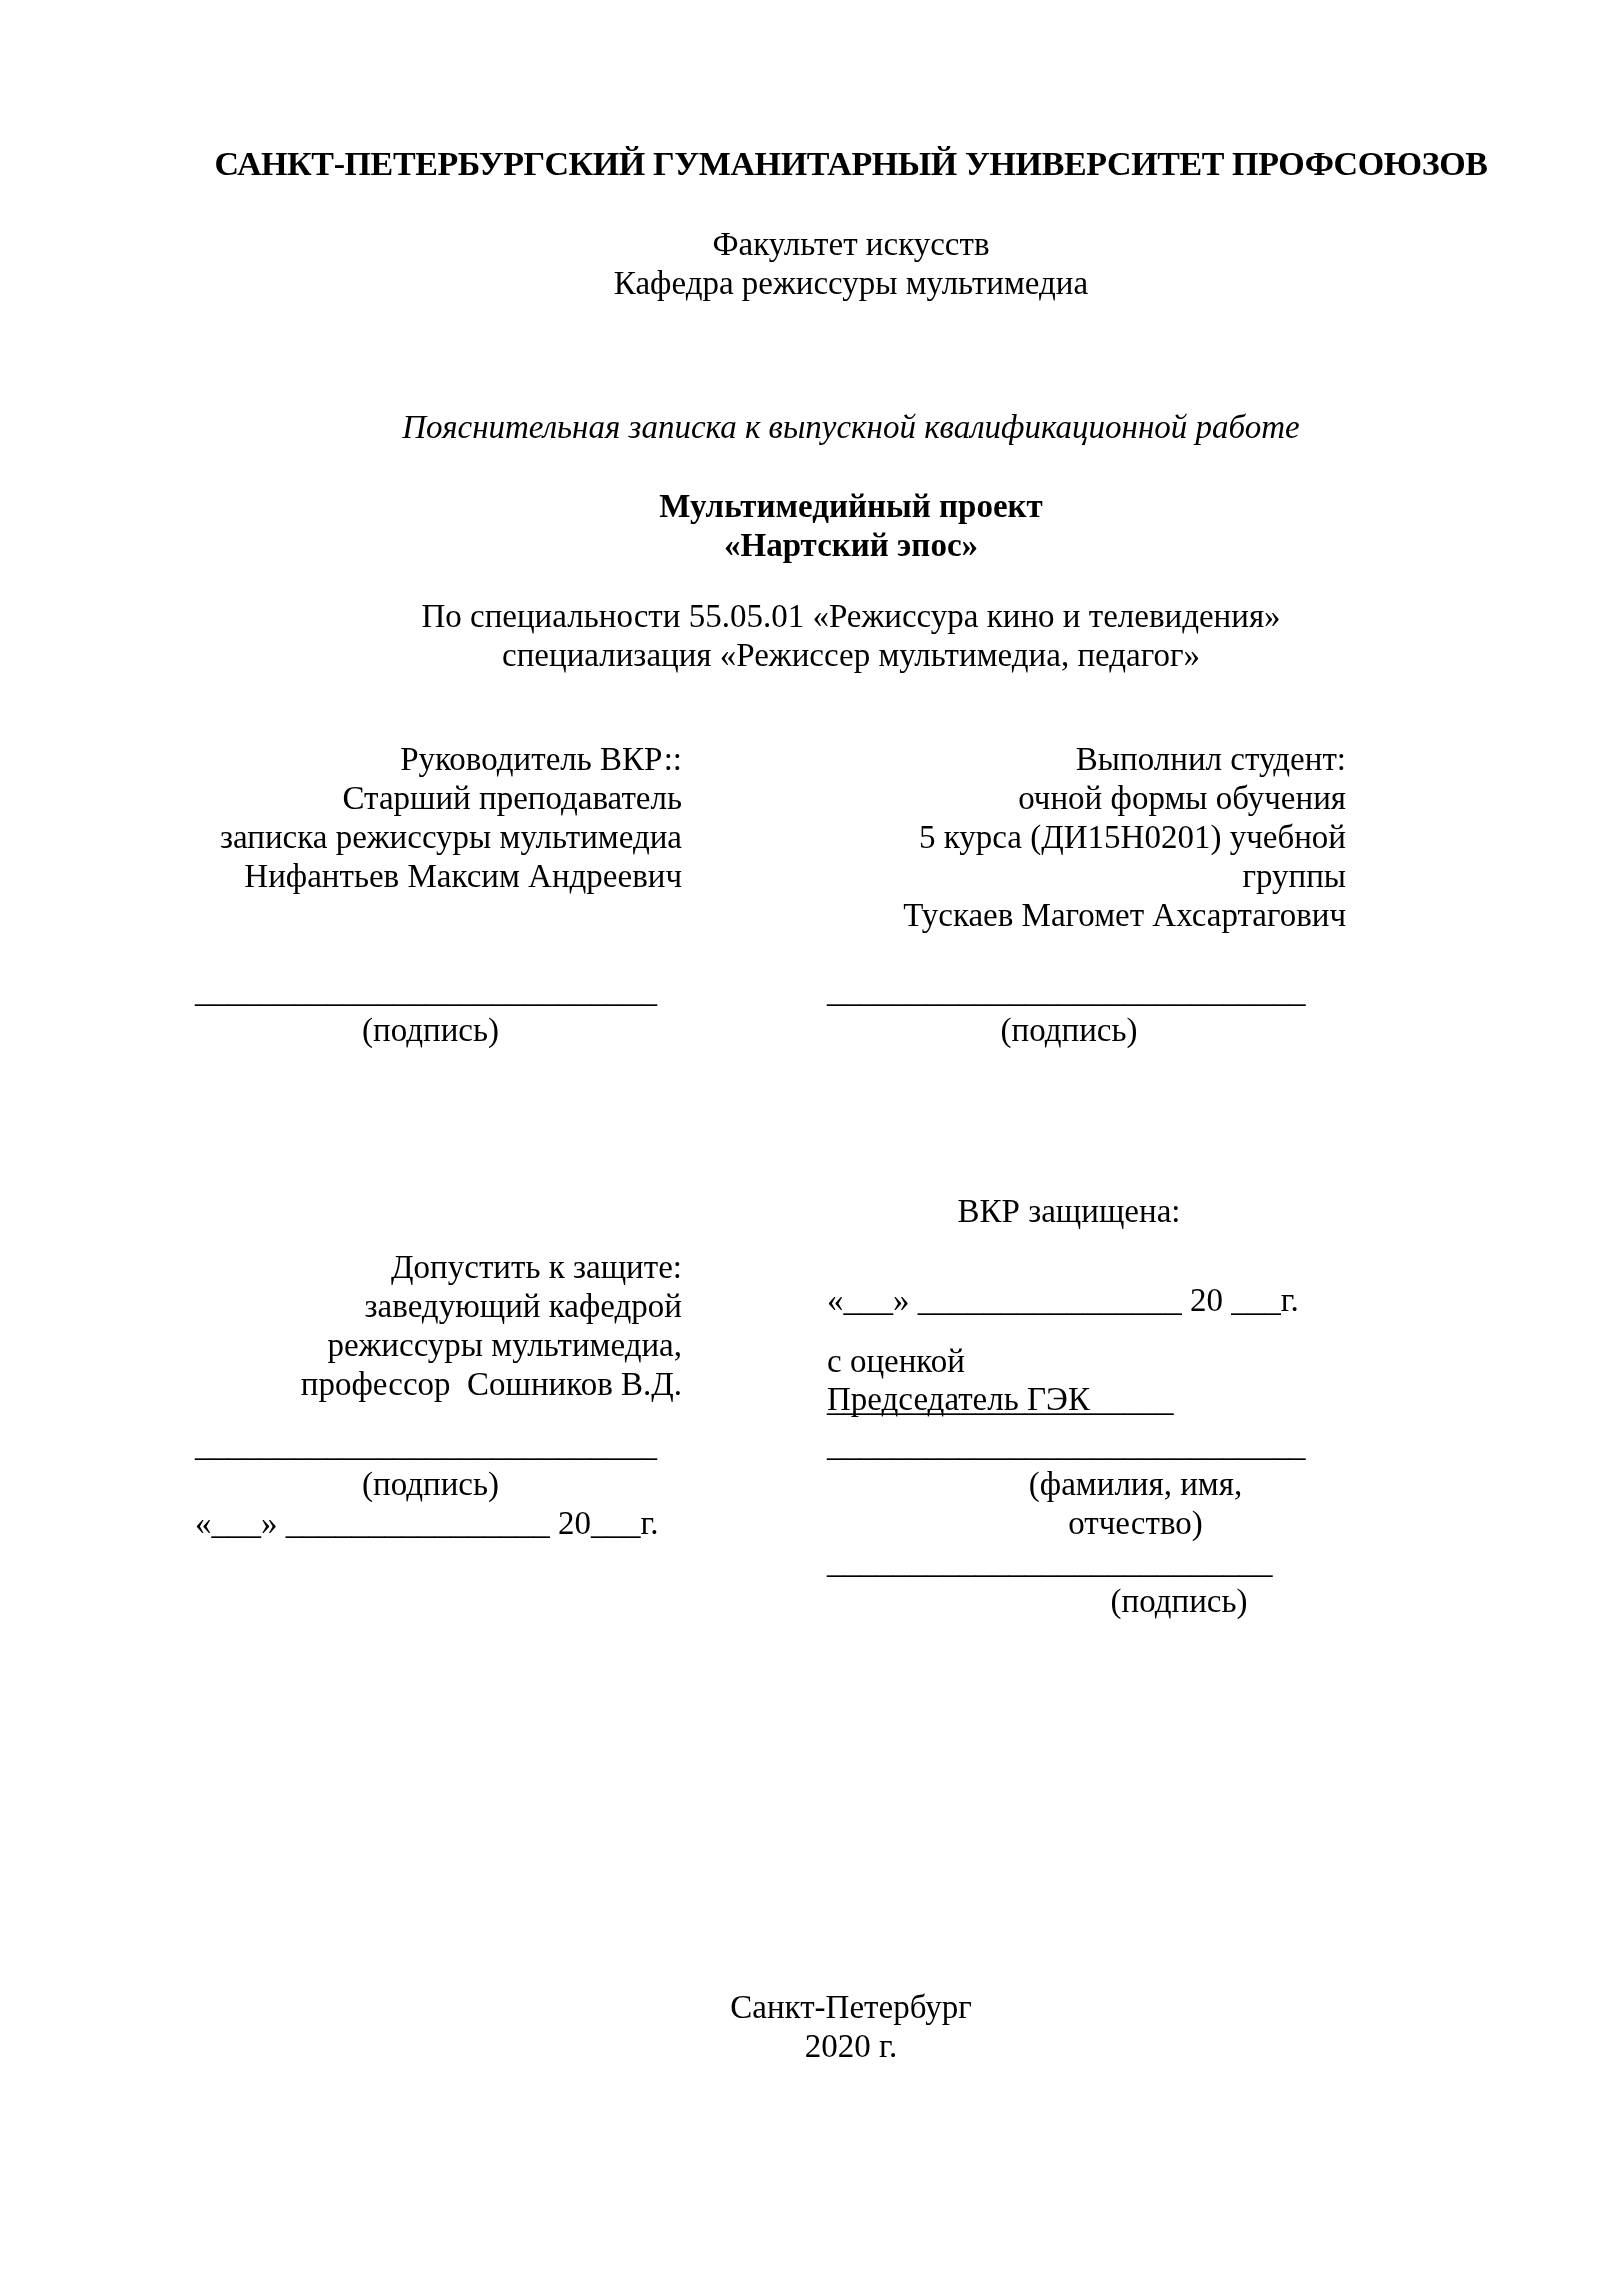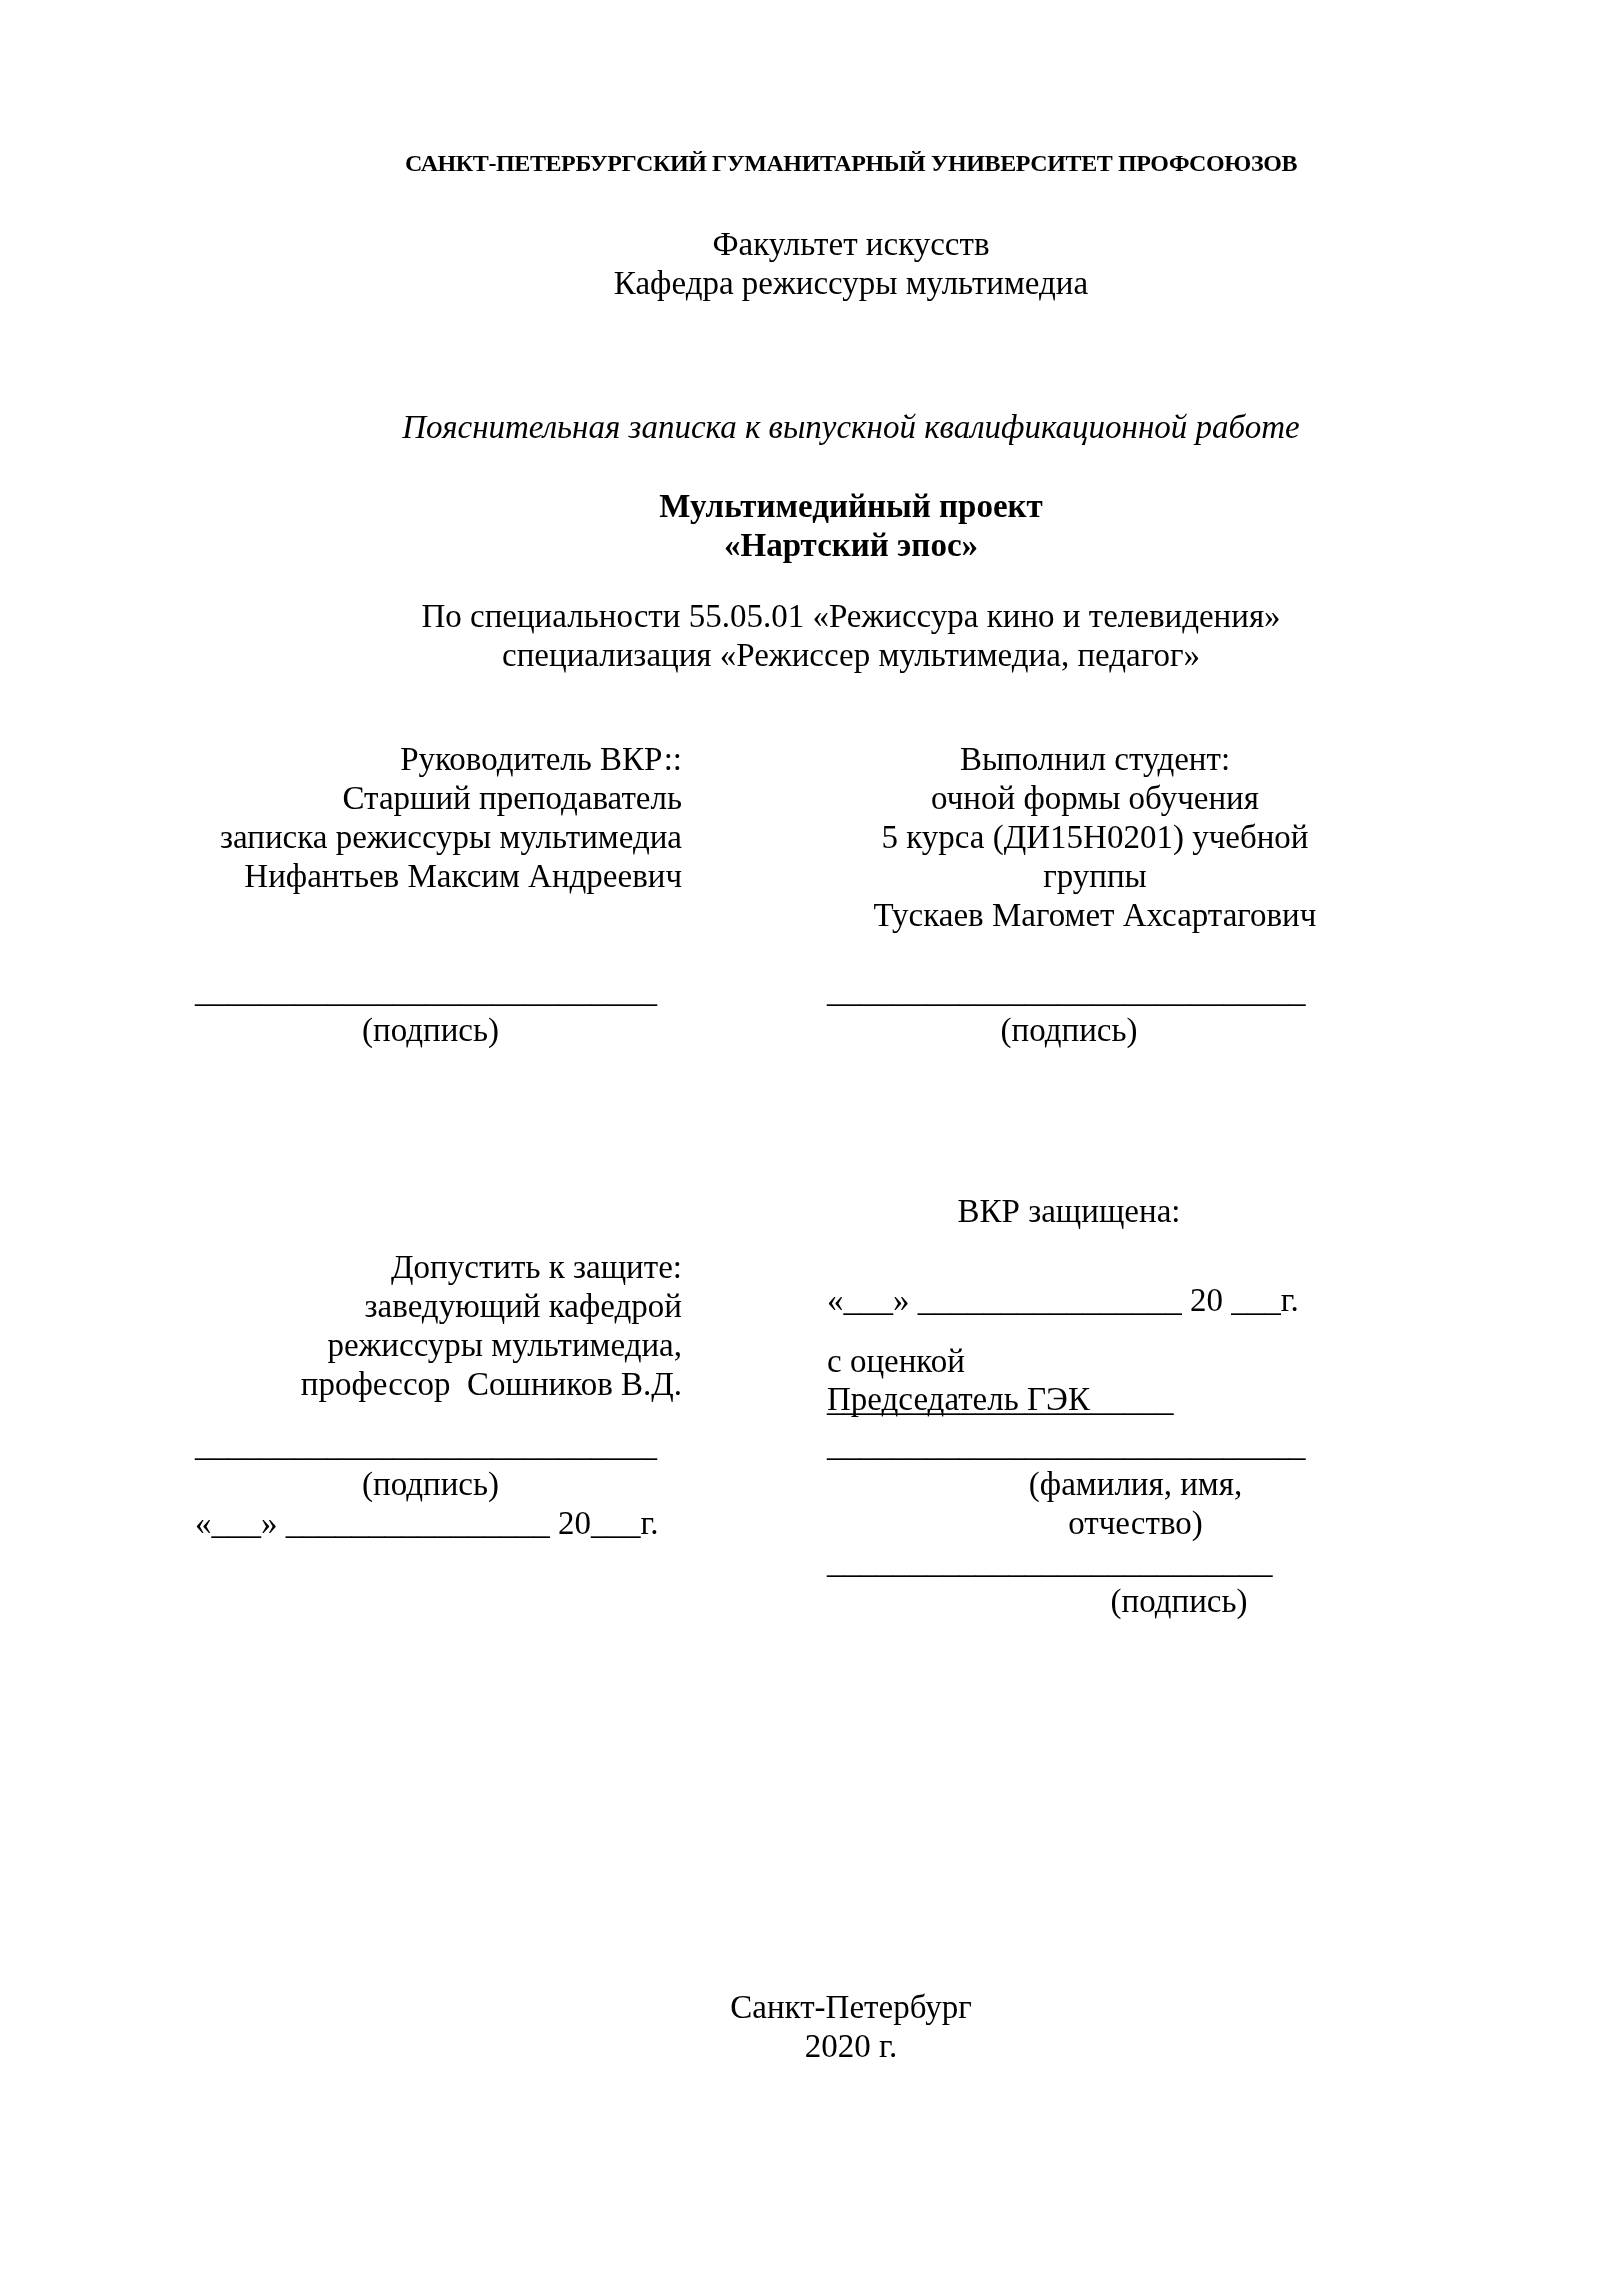--- a/index.html
+++ b/index.html
@@ -20,36 +20,36 @@
   }
   .line { white-space: pre-wrap; }
   .band {
     position: absolute;
     left: 195px;
     width: 1312px;
     text-align: center;
   }
   .title {
     font-weight: bold;
-    font-size: 24px;
+    font-size: 34px;
     white-space: nowrap;
     letter-spacing: -0.4px;
   }
   .bold { font-weight: bold; }
   .col-left {
     position: absolute;
     left: 195px;
     width: 487px;
     text-align: right;
   }
   .col-right-a {
     position: absolute;
     left: 844px;
     width: 502px;
-    text-align: center;
+    text-align: right;
   }
   .col-right-b {
     position: absolute;
     left: 827px;
     width: 484px;
     text-align: left;
   }
   .sig-left {
     position: absolute;
     left: 195px;

